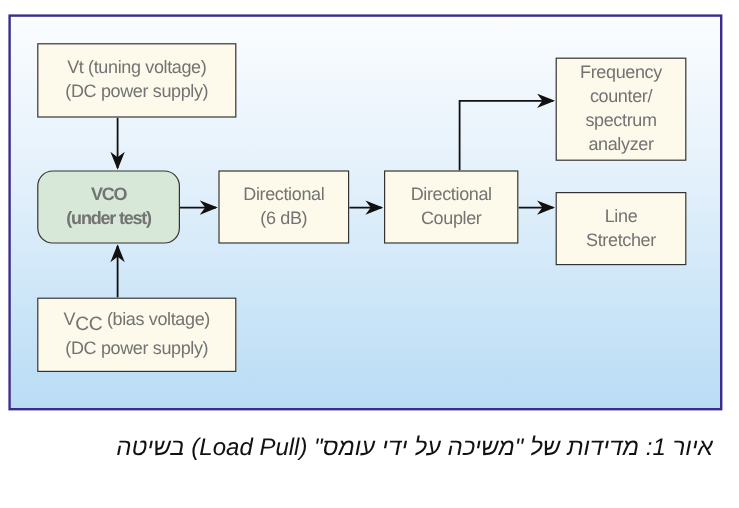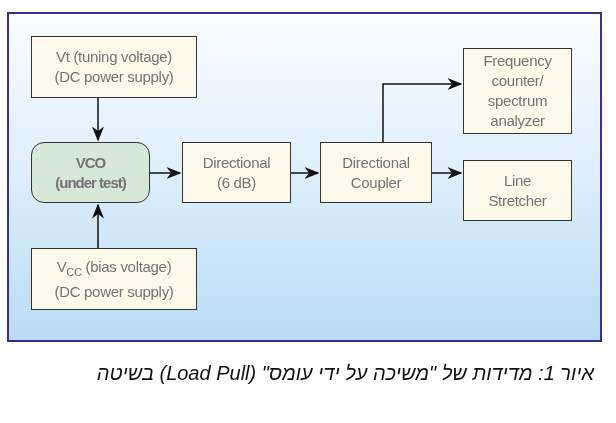--- a/index.html
+++ b/index.html
@@ -7,21 +7,21 @@
   .frame { position:absolute; left:7px; top:12px; width:595px; height:330px;
     border:2px solid #3a2e8a; box-sizing:border-box;
     background:linear-gradient(to bottom, #fbfdff 0%, #e4f1fb 40%, #b9dcf5 100%); }
   .box { position:absolute; border:1.5px solid #333; background:#fdfaeb; box-sizing:border-box;
     display:flex; flex-direction:column; justify-content:center; align-items:center; text-align:center;
     font-size:15px; color:#737373; line-height:20px; letter-spacing:-0.3px; }
   .box.vco { background:#d8e8d8; font-weight:bold; letter-spacing:-1px; }
   svg.wires { position:absolute; left:0; top:0; }
   .caption { position:absolute; left:10px; right:22px; top:361px; direction:rtl; text-align:right;
     font-size:20px; font-style:italic; line-height:25px; color:#111; }
-  sub { font-size:11px;text-align:center; }
+  sub { font-size:16px;text-align:center; }
 </style>
 </head>
 <body>
 
 <div class="frame"></div>
 
 <svg class="wires" width="616" height="423">
   <defs>
     <marker id="ah" markerWidth="10" markerHeight="8" refX="9" refY="4" orient="auto">
       <path d="M0,0 L10,4 L0,8 L3,4 Z" fill="#111"></path>

